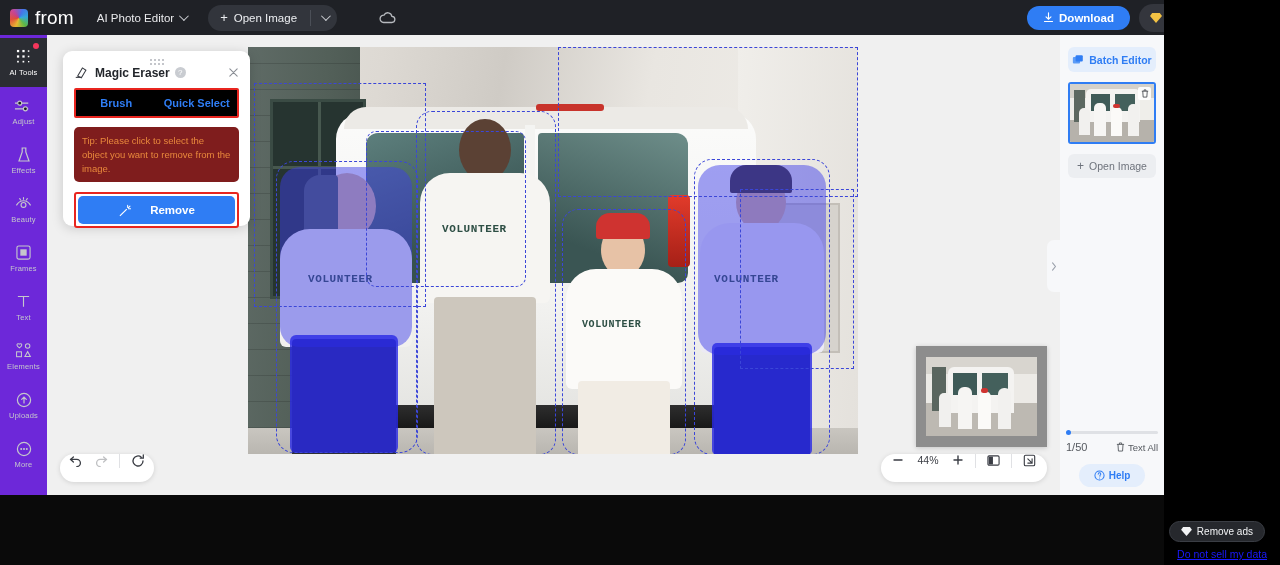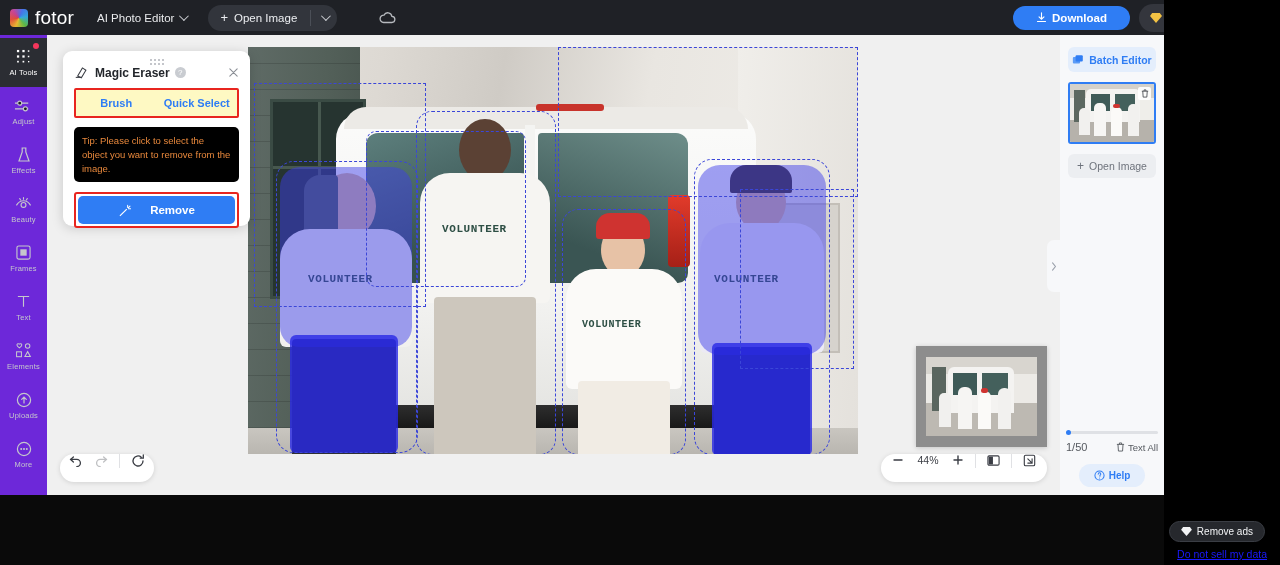--- a/index.html
+++ b/index.html
@@ -51,21 +51,21 @@
   .oi-divider { width: 1px; height: 16px; background: #4b4f57; }
   .open-image-caret { width: 26px; height: 26px; display: flex; align-items: center; justify-content: center; cursor: pointer; }
   .open-image-caret .chev { transform: rotate(45deg) translateY(-2px); border-color: #c9cbd0; }
 
   .cloud-ic { margin-left: 42px; cursor: pointer; display: flex; align-items: center; }
 
   .header-right { position: absolute; right: 8px; top: 0; height: 35px; display: flex; align-items: center; gap: 9px; }
   .download-btn {
     display: flex; align-items: center; gap: 5px;
     background: #2f7df4; color: #fff; font-size: 11.5px; font-weight: bold;
-    height: 24px; padding: 0 23px; border-radius: 12px; cursor: pointer;
+    height: 24px; padding: 0 16px; border-radius: 12px; cursor: pointer;
   }
   .upgrade-btn {
     display: flex; align-items: center; gap: 6px;
     background: #34363d; height: 28px; padding: 0 13px 0 11px; border-radius: 14px; cursor: pointer;
   }
   .upgrade-txt { color: #f0f1f3; font-size: 9.5px; line-height: 1.25; }
   .avatar {
     width: 26px; height: 26px; border-radius: 50%;
     background: #b9bcc2; display: flex; align-items: center; justify-content: center; cursor: pointer;
   }
@@ -210,27 +210,27 @@
   .me-head { display: flex; align-items: center; height: 34px; padding-top: 9px; }
   .me-title { font-size: 12px; color: #23262b; font-weight: bold; margin-left: 7px; }
   .me-help {
     width: 11px; height: 11px; border-radius: 50%; background: #c9ccd1; color: #fff;
     font-size: 8px; display: flex; align-items: center; justify-content: center;
     margin-left: 5px; cursor: pointer;
   }
   .me-close { margin-left: auto; cursor: pointer; color: #8b8f96; }
 
   .tabs-hl { position: relative; margin-top: 3px; border: 2px solid #e8251f; border-radius: 2px; }
-  .tabs { display: flex; height: 26px; align-items: center; background: #fef9c3; }
+  .tabs { display: flex; height: 26px; align-items: center; background: #000000; }
   .tab {
     flex: 1; text-align: center; font-size: 11px; font-weight: bold;
     color: #2f7df4; cursor: pointer;
   }
   .tip {
-    margin-top: 9px; background: #000000; border-radius: 5px;
+    margin-top: 9px; background: #7f1d1d; border-radius: 5px;
     padding: 7px 8px; font-size: 9.5px; line-height: 1.45; color: #e8883c;
   }
   .rm-hl { margin-top: 10px; border: 2px solid #e8251f; border-radius: 3px; padding: 2px; }
   .remove-btn {
     height: 28px; background: #2f7df4; border-radius: 5px; color: #fff;
     font-size: 11.5px; font-weight: bold;
     display: flex; align-items: center; justify-content: center; gap: 19px; cursor: pointer;
   }
 
   
@@ -290,21 +290,21 @@
   .right-black { position: absolute; left: 1164px; top: 0; width: 116px; height: 565px; background: #000; }
 </style>
 </head>
 <body>
 
 <div id="app">
 
   <div class="header">
     <div class="logo-wrap">
       <div class="logo-mark"></div>
-      <div class="logo-text">fotor</div>
+      <div class="logo-text">from</div>
     </div>
 
     <div class="app-switcher">
       <span>AI Photo Editor</span>
       <span class="chev"></span>
     </div>
 
     <div class="open-image-group">
       <div class="open-image-btn">
         <span class="plus-ic">+</span>

